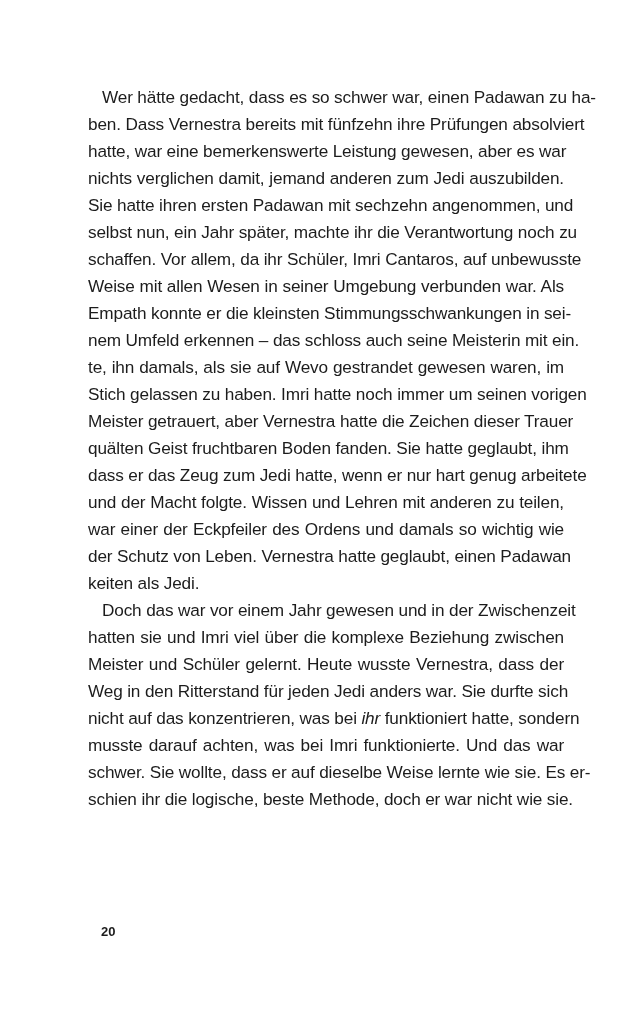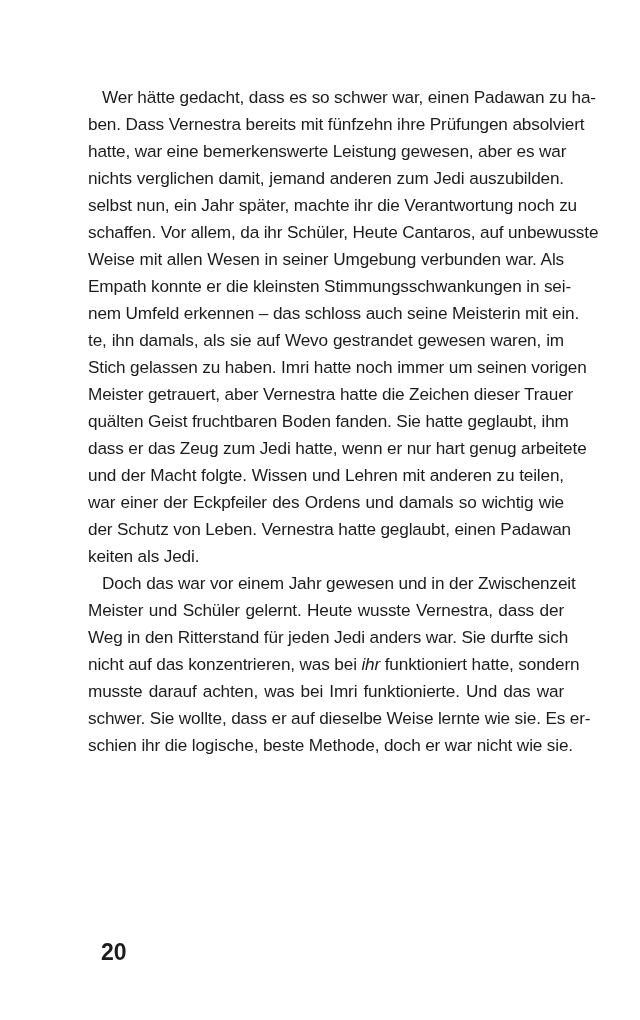--- a/index.html
+++ b/index.html
@@ -39,52 +39,53 @@
     }
     .line.indent { padding-left: 14px; }
     .line.last { text-align-last: left; }
     .line em { font-style: italic; }
     .page-number {
       position: absolute;
       left: 101px;
       top: 924px;
       font-family: "Liberation Sans", sans-serif;
       font-weight: bold;
-      font-size: 23px;
+      font-size: 13px;
       color: #1c1c1c;
-      margin-top: 15px;
     }
   </style>
 </head>
 <body>
 
 <div class="page">
   <div class="text-block">
 
     <span class="line indent">Wer hätte gedacht, dass es so schwer war, einen Padawan zu ha-</span>
     <span class="line">ben. Dass Vernestra bereits mit fünfzehn ihre Prüfungen absolviert</span>
     <span class="line">hatte, war eine bemerkenswerte Leistung gewesen, aber es war</span>
     <span class="line">nichts verglichen damit, jemand anderen zum Jedi auszubilden.</span>
+    <span class="line">Sie hatte ihren ersten Padawan mit sechzehn angenommen, und</span>
     <span class="line">selbst nun, ein Jahr später, machte ihr die Verantwortung noch zu</span>
-    <span class="line">schaffen. Vor allem, da ihr Schüler, Heute Cantaros, auf unbewusste</span>
+    <span class="line">schaffen. Vor allem, da ihr Schüler, Imri Cantaros, auf unbewusste</span>
     <span class="line">Weise mit allen Wesen in seiner Umgebung verbunden war. Als</span>
     <span class="line">Empath konnte er die kleinsten Stimmungsschwankungen in sei-</span>
     <span class="line last">nem Umfeld erkennen – das schloss auch seine Meisterin mit ein.</span>
 
     <span class="line">te, ihn damals, als sie auf Wevo gestrandet gewesen waren, im</span>
     <span class="line">Stich gelassen zu haben. Imri hatte noch immer um seinen vorigen</span>
     <span class="line">Meister getrauert, aber Vernestra hatte die Zeichen dieser Trauer</span>
     <span class="line">quälten Geist fruchtbaren Boden fanden. Sie hatte geglaubt, ihm</span>
     <span class="line">dass er das Zeug zum Jedi hatte, wenn er nur hart genug arbeitete</span>
     <span class="line">und der Macht folgte. Wissen und Lehren mit anderen zu teilen,</span>
     <span class="line">war einer der Eckpfeiler des Ordens und damals so wichtig wie</span>
     <span class="line">der Schutz von Leben. Vernestra hatte geglaubt, einen Padawan</span>
     <span class="line last">keiten als Jedi.</span>
 
     <span class="line indent">Doch das war vor einem Jahr gewesen und in der Zwischenzeit</span>
+    <span class="line">hatten sie und Imri viel über die komplexe Beziehung zwischen</span>
     <span class="line">Meister und Schüler gelernt. Heute wusste Vernestra, dass der</span>
     <span class="line">Weg in den Ritterstand für jeden Jedi anders war. Sie durfte sich</span>
     <span class="line"><span>nicht auf das konzentrieren, was bei </span><em>ihr</em><span> funktioniert hatte, sondern</span></span>
     <span class="line">musste darauf achten, was bei Imri funktionierte. Und das war</span>
     <span class="line">schwer. Sie wollte, dass er auf dieselbe Weise lernte wie sie. Es er-</span>
     <span class="line last">schien ihr die logische, beste Methode, doch er war nicht wie sie.</span>
 
   </div>
 
   <div class="page-number">20</div>

